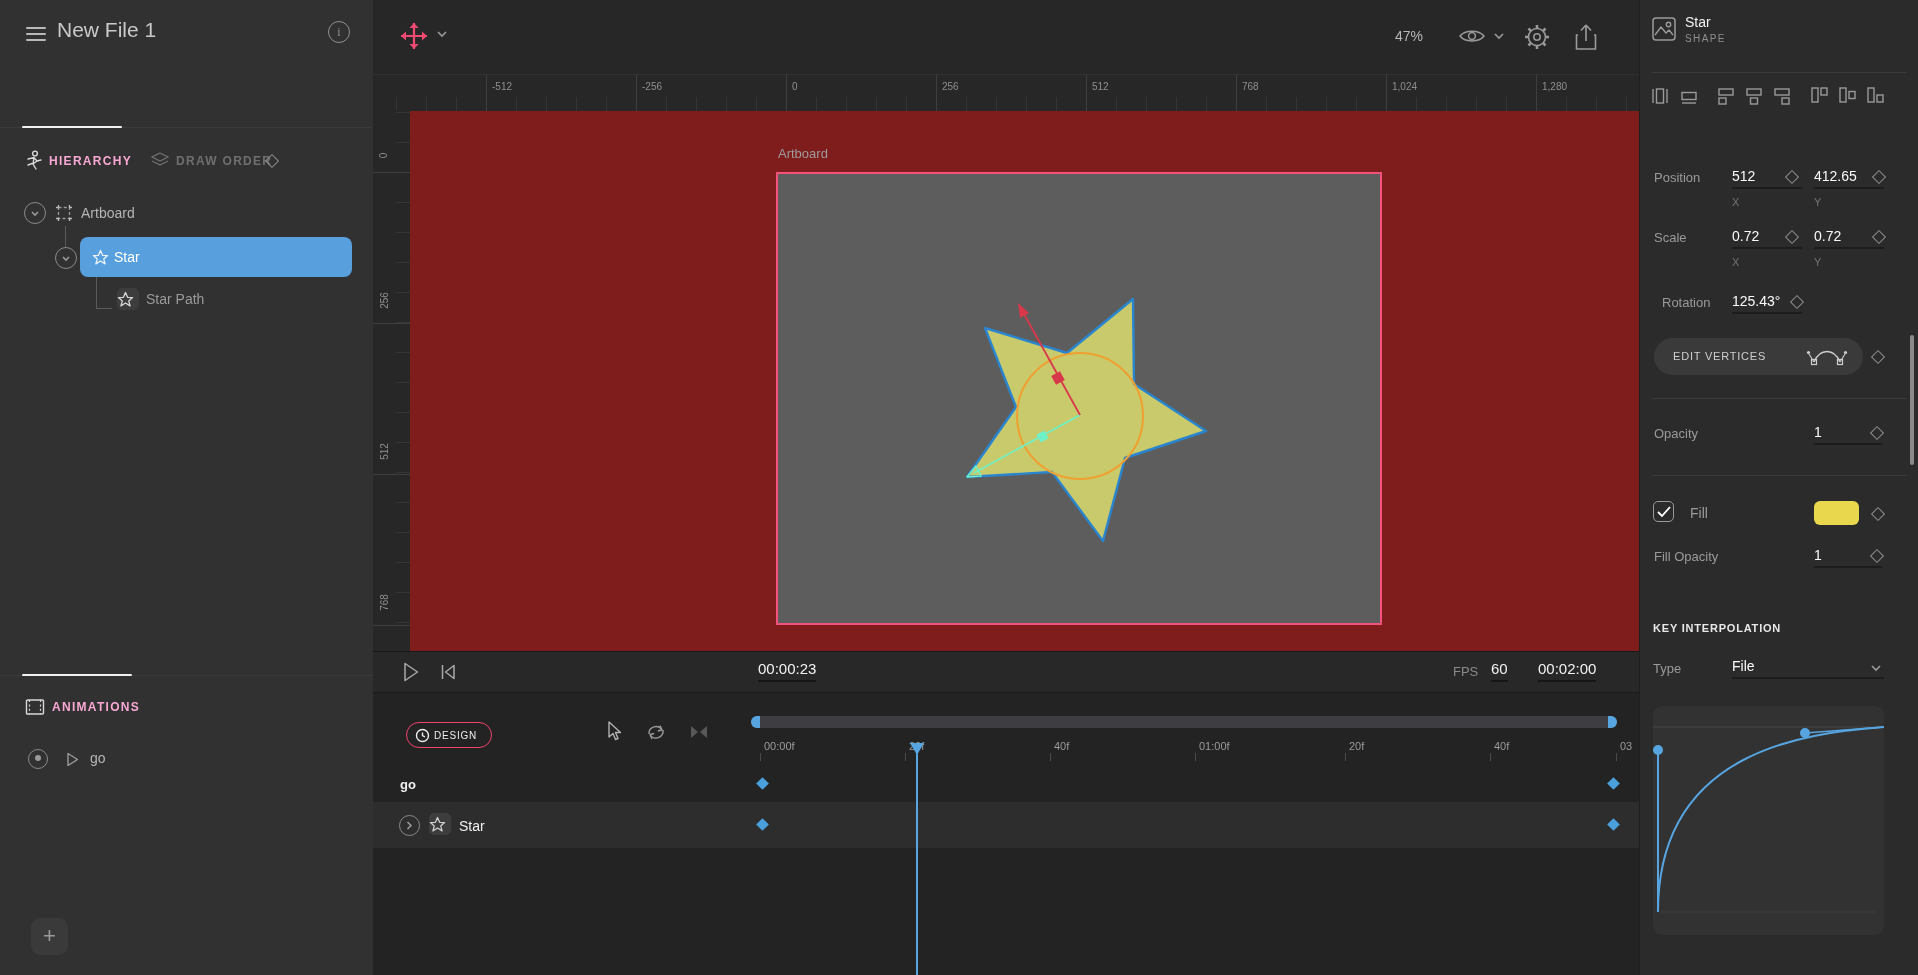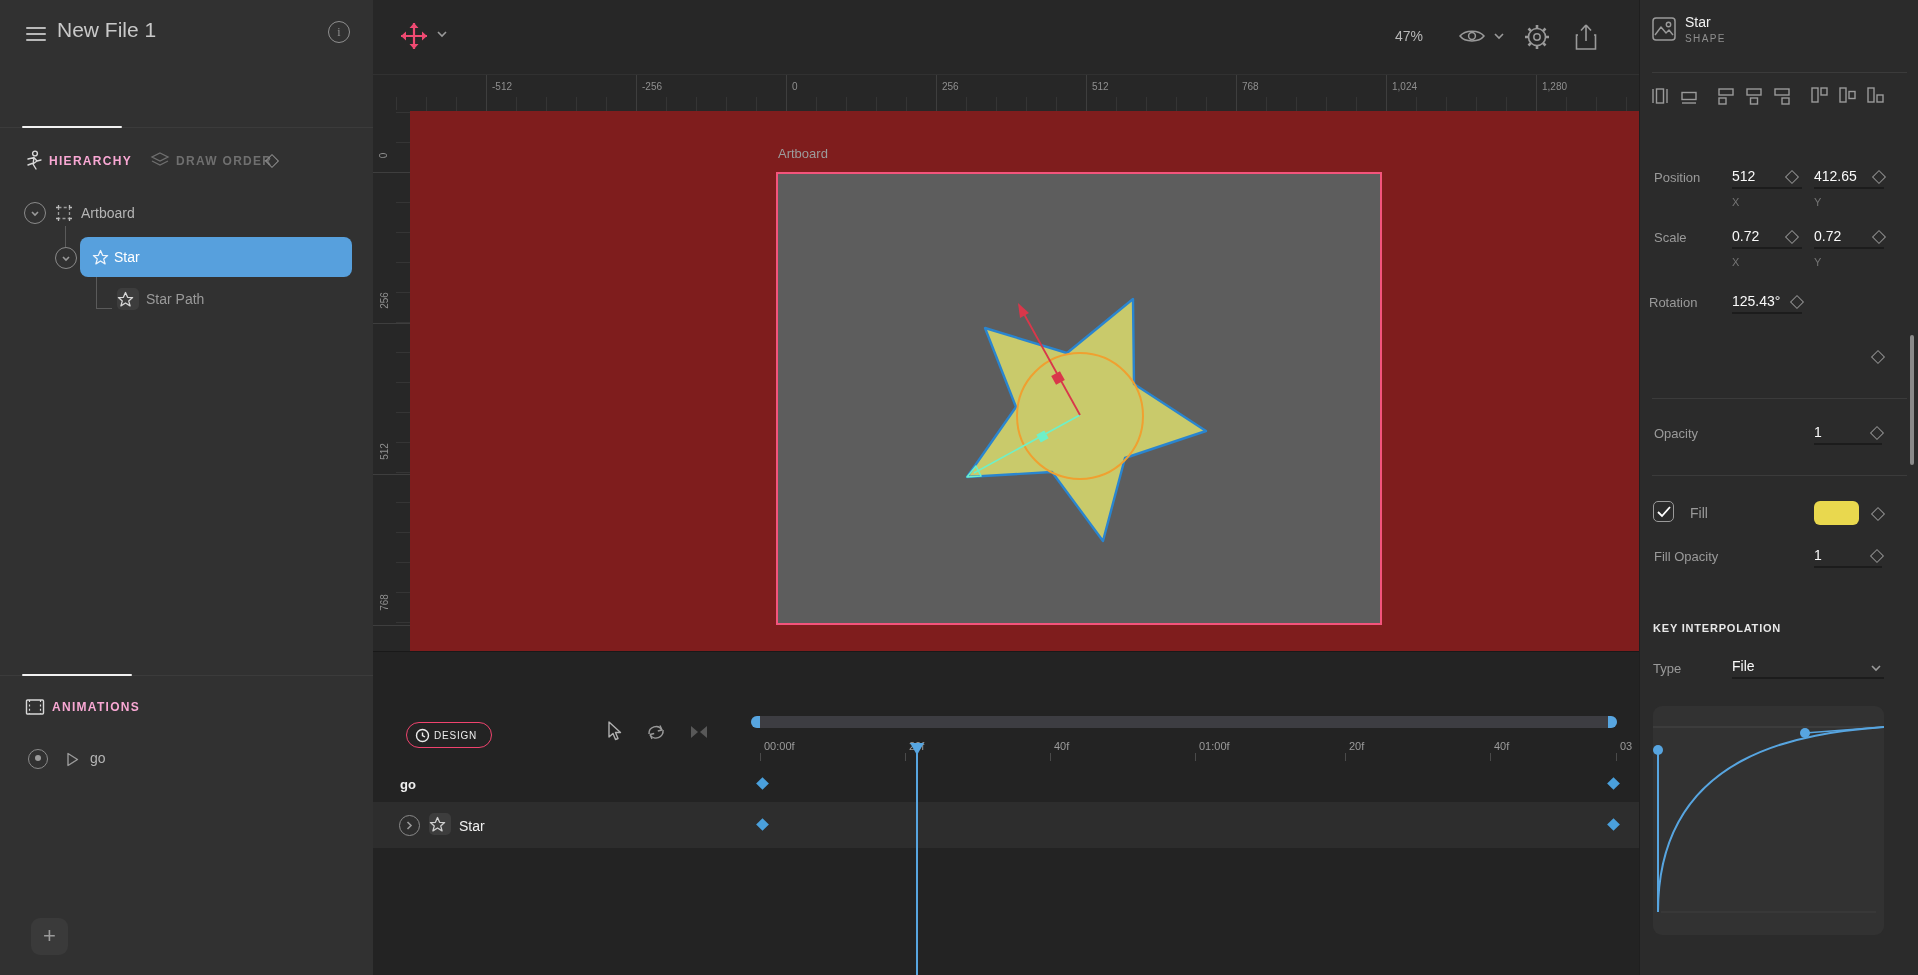--- a/index.html
+++ b/index.html
@@ -226,20 +226,33 @@
     <circle cx="707" cy="306" r="63" fill="none" stroke="#f0a030" stroke-width="2"></circle>
     <line x1="707" y1="305" x2="601" y2="363" stroke="#6ef0c8" stroke-width="1.6"></line>
     <polygon points="594,367 603,356 608,366" fill="none" stroke="#6ef0c8" stroke-width="1.6" stroke-linejoin="round"></polygon>
     <rect x="665" y="322" width="9" height="9" fill="#6ef0c8" transform="rotate(-29 669.5 326.5)"></rect>
     <line x1="707" y1="305" x2="651" y2="204" stroke="#d9374a" stroke-width="1.8"></line>
     <polygon points="645,193 656,203 647,208" fill="#d9374a"></polygon>
     <rect x="680" y="263" width="10" height="10" fill="#d9374a" transform="rotate(61 685 268)"></rect>
   </svg>
 
   <div id="timeline" class="abs">
+    <div id="controlbar" class="abs">
+      <svg class="abs" style="left:29px;top:9px;" width="18" height="22">
+        <polygon points="3,2.5 15.5,11 3,19.5" fill="none" stroke="#a8a8a8" stroke-width="1.5" stroke-linejoin="round"></polygon>
+      </svg>
+      <svg class="abs" style="left:66px;top:11px;" width="18" height="18">
+        <path d="M3.5 2 V16" stroke="#a8a8a8" stroke-width="1.5"></path>
+        <polygon points="15,2.5 6.5,9 15,15.5" fill="none" stroke="#a8a8a8" stroke-width="1.5" stroke-linejoin="round"></polygon>
+      </svg>
+      <div class="abs time-field" style="left:385px;top:8px;">00:00:23</div>
+      <div class="abs insp-label" style="left:1080px;top:12px;font-size:13px;color:#8a8a8a;">FPS</div>
+      <div class="abs time-field" style="left:1118px;top:8px;">60</div>
+      <div class="abs time-field" style="left:1165px;top:8px;">00:02:00</div>
+    </div>
 
     <div id="autokey" class="abs">
       <svg class="abs" style="left:8px;top:5px;" width="15" height="15">
         <circle cx="7.5" cy="7.5" r="6" fill="none" stroke="#ececec" stroke-width="1.4"></circle>
         <path d="M7.5 4.5 V7.5 L10 9" stroke="#ececec" stroke-width="1.4" fill="none"></path>
       </svg>
       <span class="abs" style="left:27px;top:7px;">DESIGN</span>
     </div>
     <svg class="abs" style="left:232px;top:68px;" width="18" height="22">
       <path d="M4 2 L4 17 L8 13.5 L10.5 19.5 L13 18.5 L10.5 12.5 L15.5 12.5 Z" fill="none" stroke="#b0b0b0" stroke-width="1.4" stroke-linejoin="round"></path>
@@ -361,26 +374,37 @@
     <span class="val">0.72</span>
     <span class="abs dia" style="left:55px;top:5px;"></span>
   </div>
   <div class="abs field" style="left:174px;top:227px;width:70px;">
     <span class="val">0.72</span>
     <span class="abs dia" style="left:60px;top:5px;"></span>
   </div>
   <div class="abs sub-axis" style="left:92px;top:256px;">X</div>
   <div class="abs sub-axis" style="left:174px;top:256px;">Y</div>
 
-  <div class="abs insp-label" style="left:9px;top:295px;">Rotation</div>
+  <div class="abs insp-label" style="left:22px;top:295px;">Rotation</div>
   <div class="abs field" style="left:92px;top:292px;width:70px;">
     <span class="val">125.43°</span>
     <span class="abs dia" style="left:60px;top:5px;"></span>
   </div>
 
+  <div id="edit-vertices" class="abs">
+    <span class="abs" style="left:19px;top:12px;">EDIT VERTICES</span>
+    <svg class="abs" style="left:152px;top:6px;" width="42" height="26">
+      <path d="M8 18 C14 4 28 4 34 18" fill="none" stroke="#cfcfcf" stroke-width="1.4"></path>
+      <path d="M8 18 L3 10 M34 18 L39 10" stroke="#cfcfcf" stroke-width="1.1"></path>
+      <rect x="5.5" y="15.5" width="5" height="5" fill="none" stroke="#cfcfcf" stroke-width="1.2"></rect>
+      <rect x="31.5" y="15.5" width="5" height="5" fill="none" stroke="#cfcfcf" stroke-width="1.2"></rect>
+      <circle cx="2.5" cy="8.5" r="1.6" fill="#cfcfcf"></circle>
+        <circle cx="39.5" cy="8.5" r="1.6" fill="#cfcfcf"></circle>
+    </svg>
+  </div>
   <span class="abs dia" style="left:233px;top:352px;"></span>
 
   <div class="abs divider-h" style="left:12px;top:398px;width:255px;"></div>
 
   <div class="abs insp-label" style="left:14px;top:426px;">Opacity</div>
   <div class="abs field" style="left:174px;top:423px;width:68px;">
     <span class="val">1</span>
     <span class="abs dia" style="left:58px;top:5px;"></span>
   </div>
 

